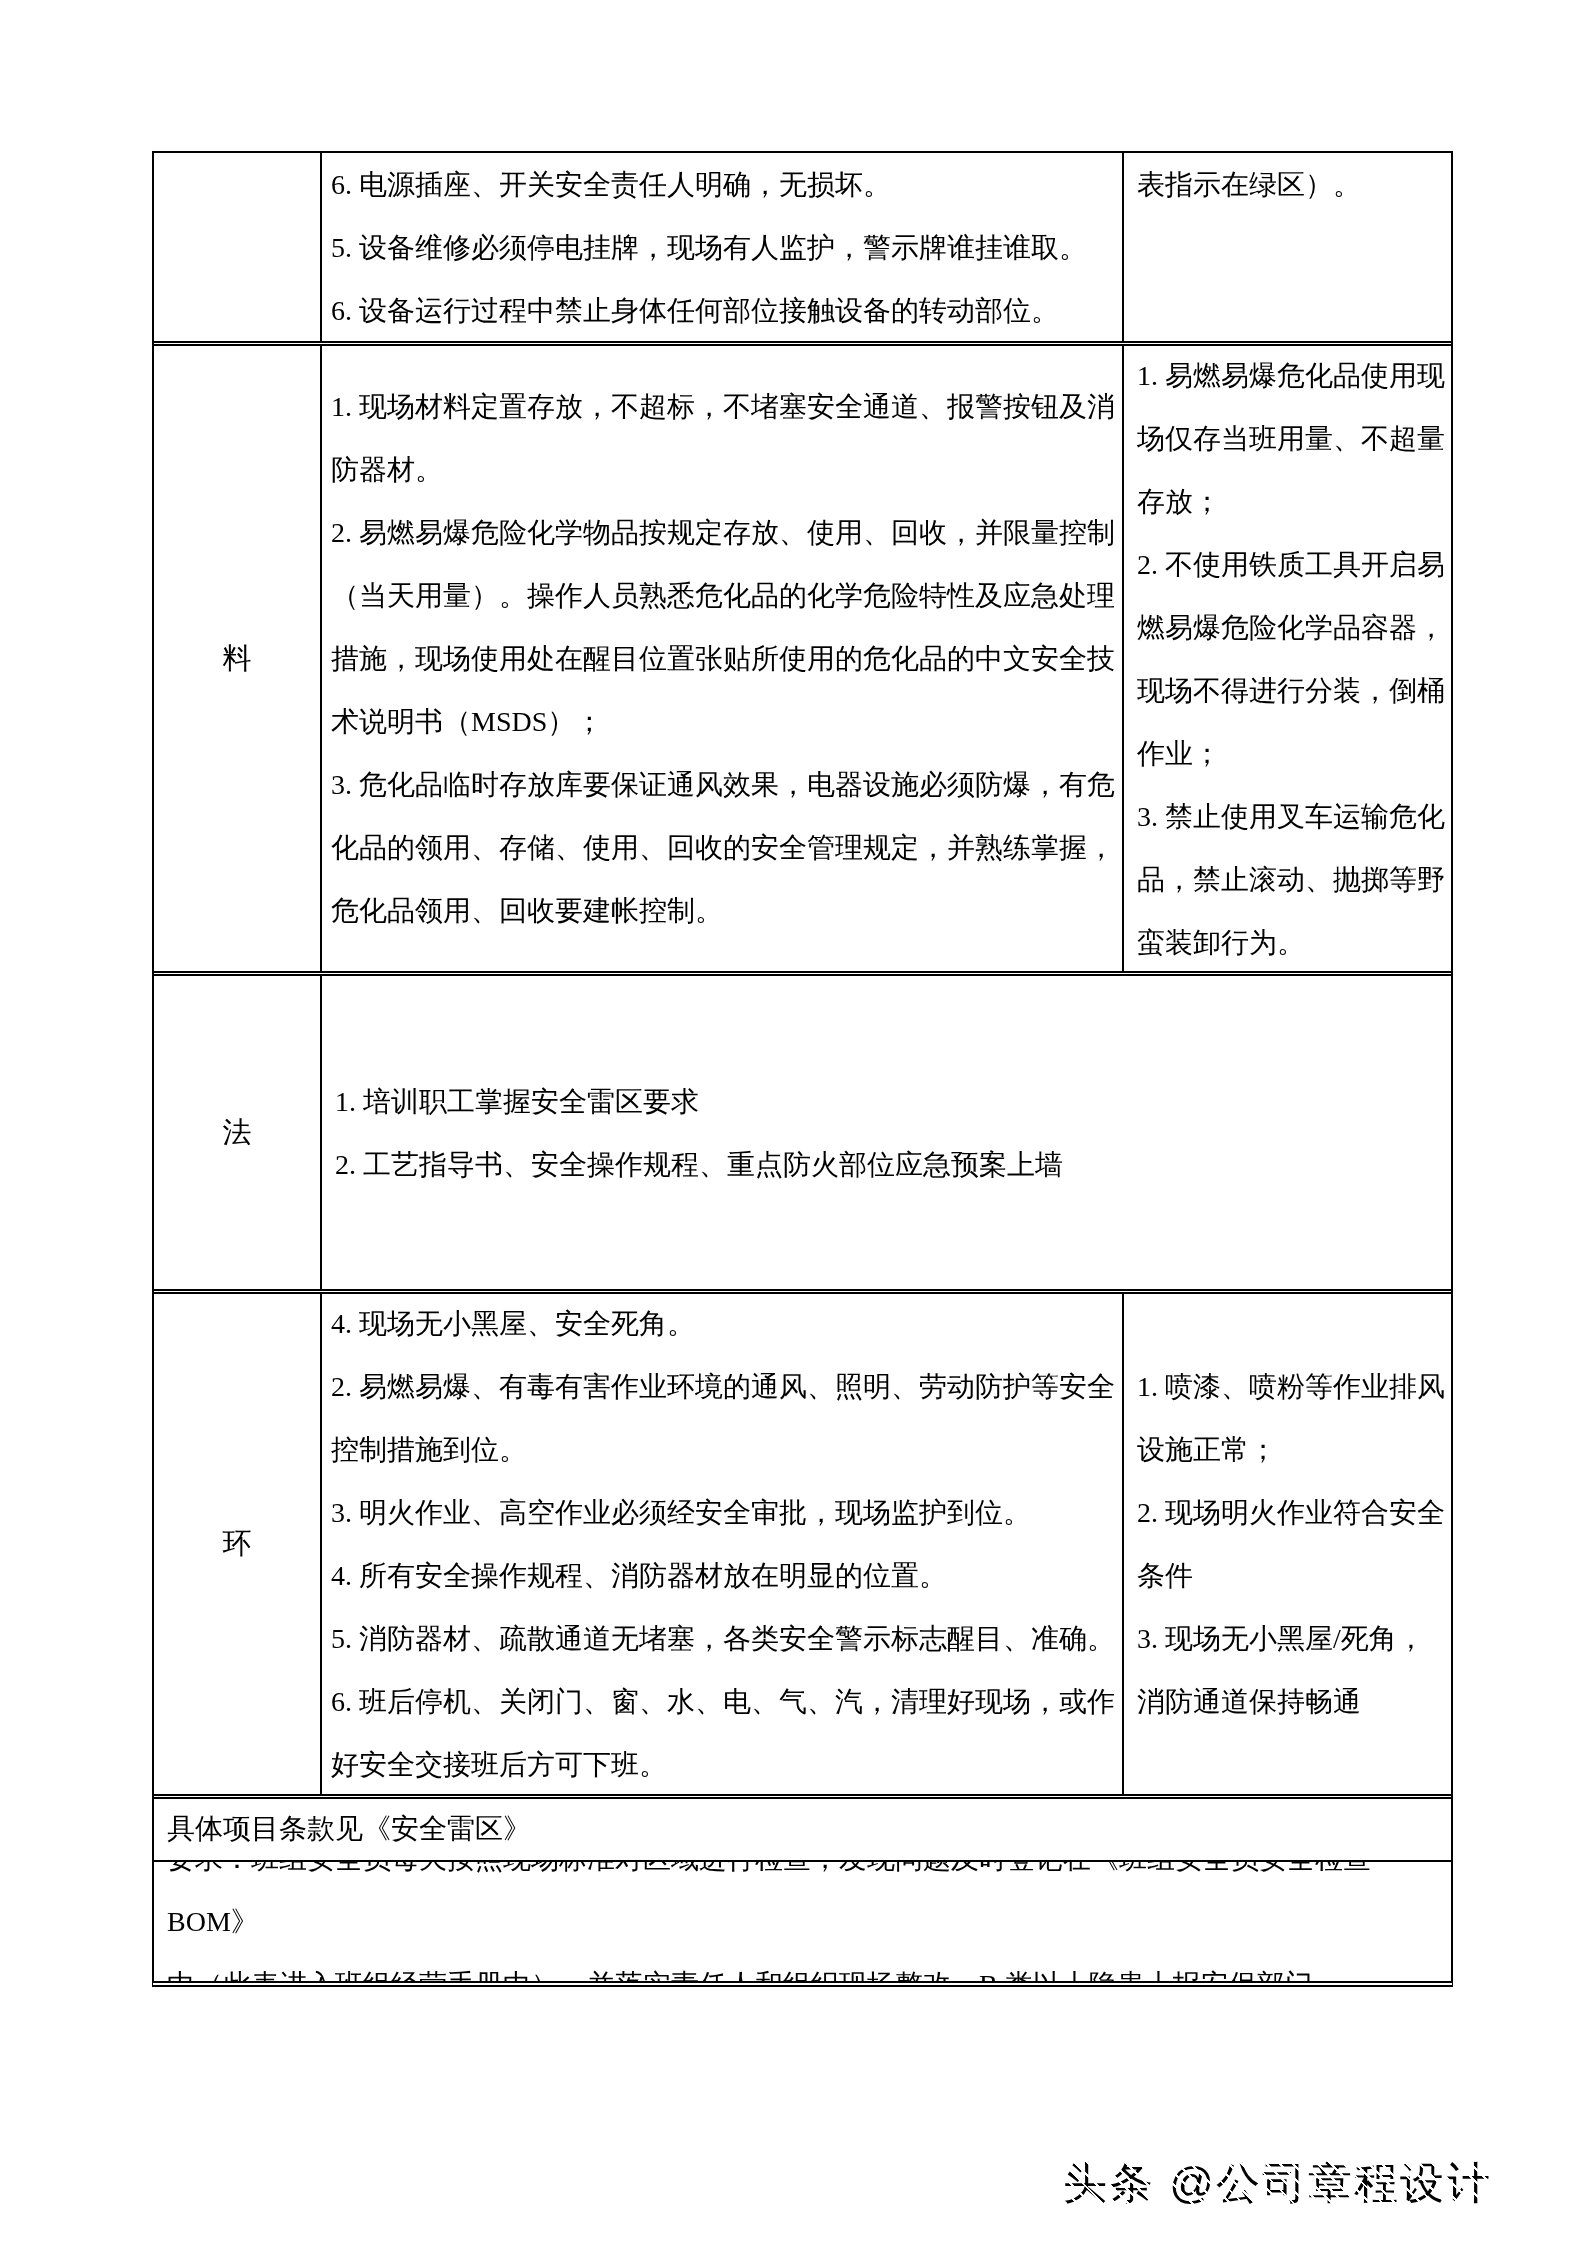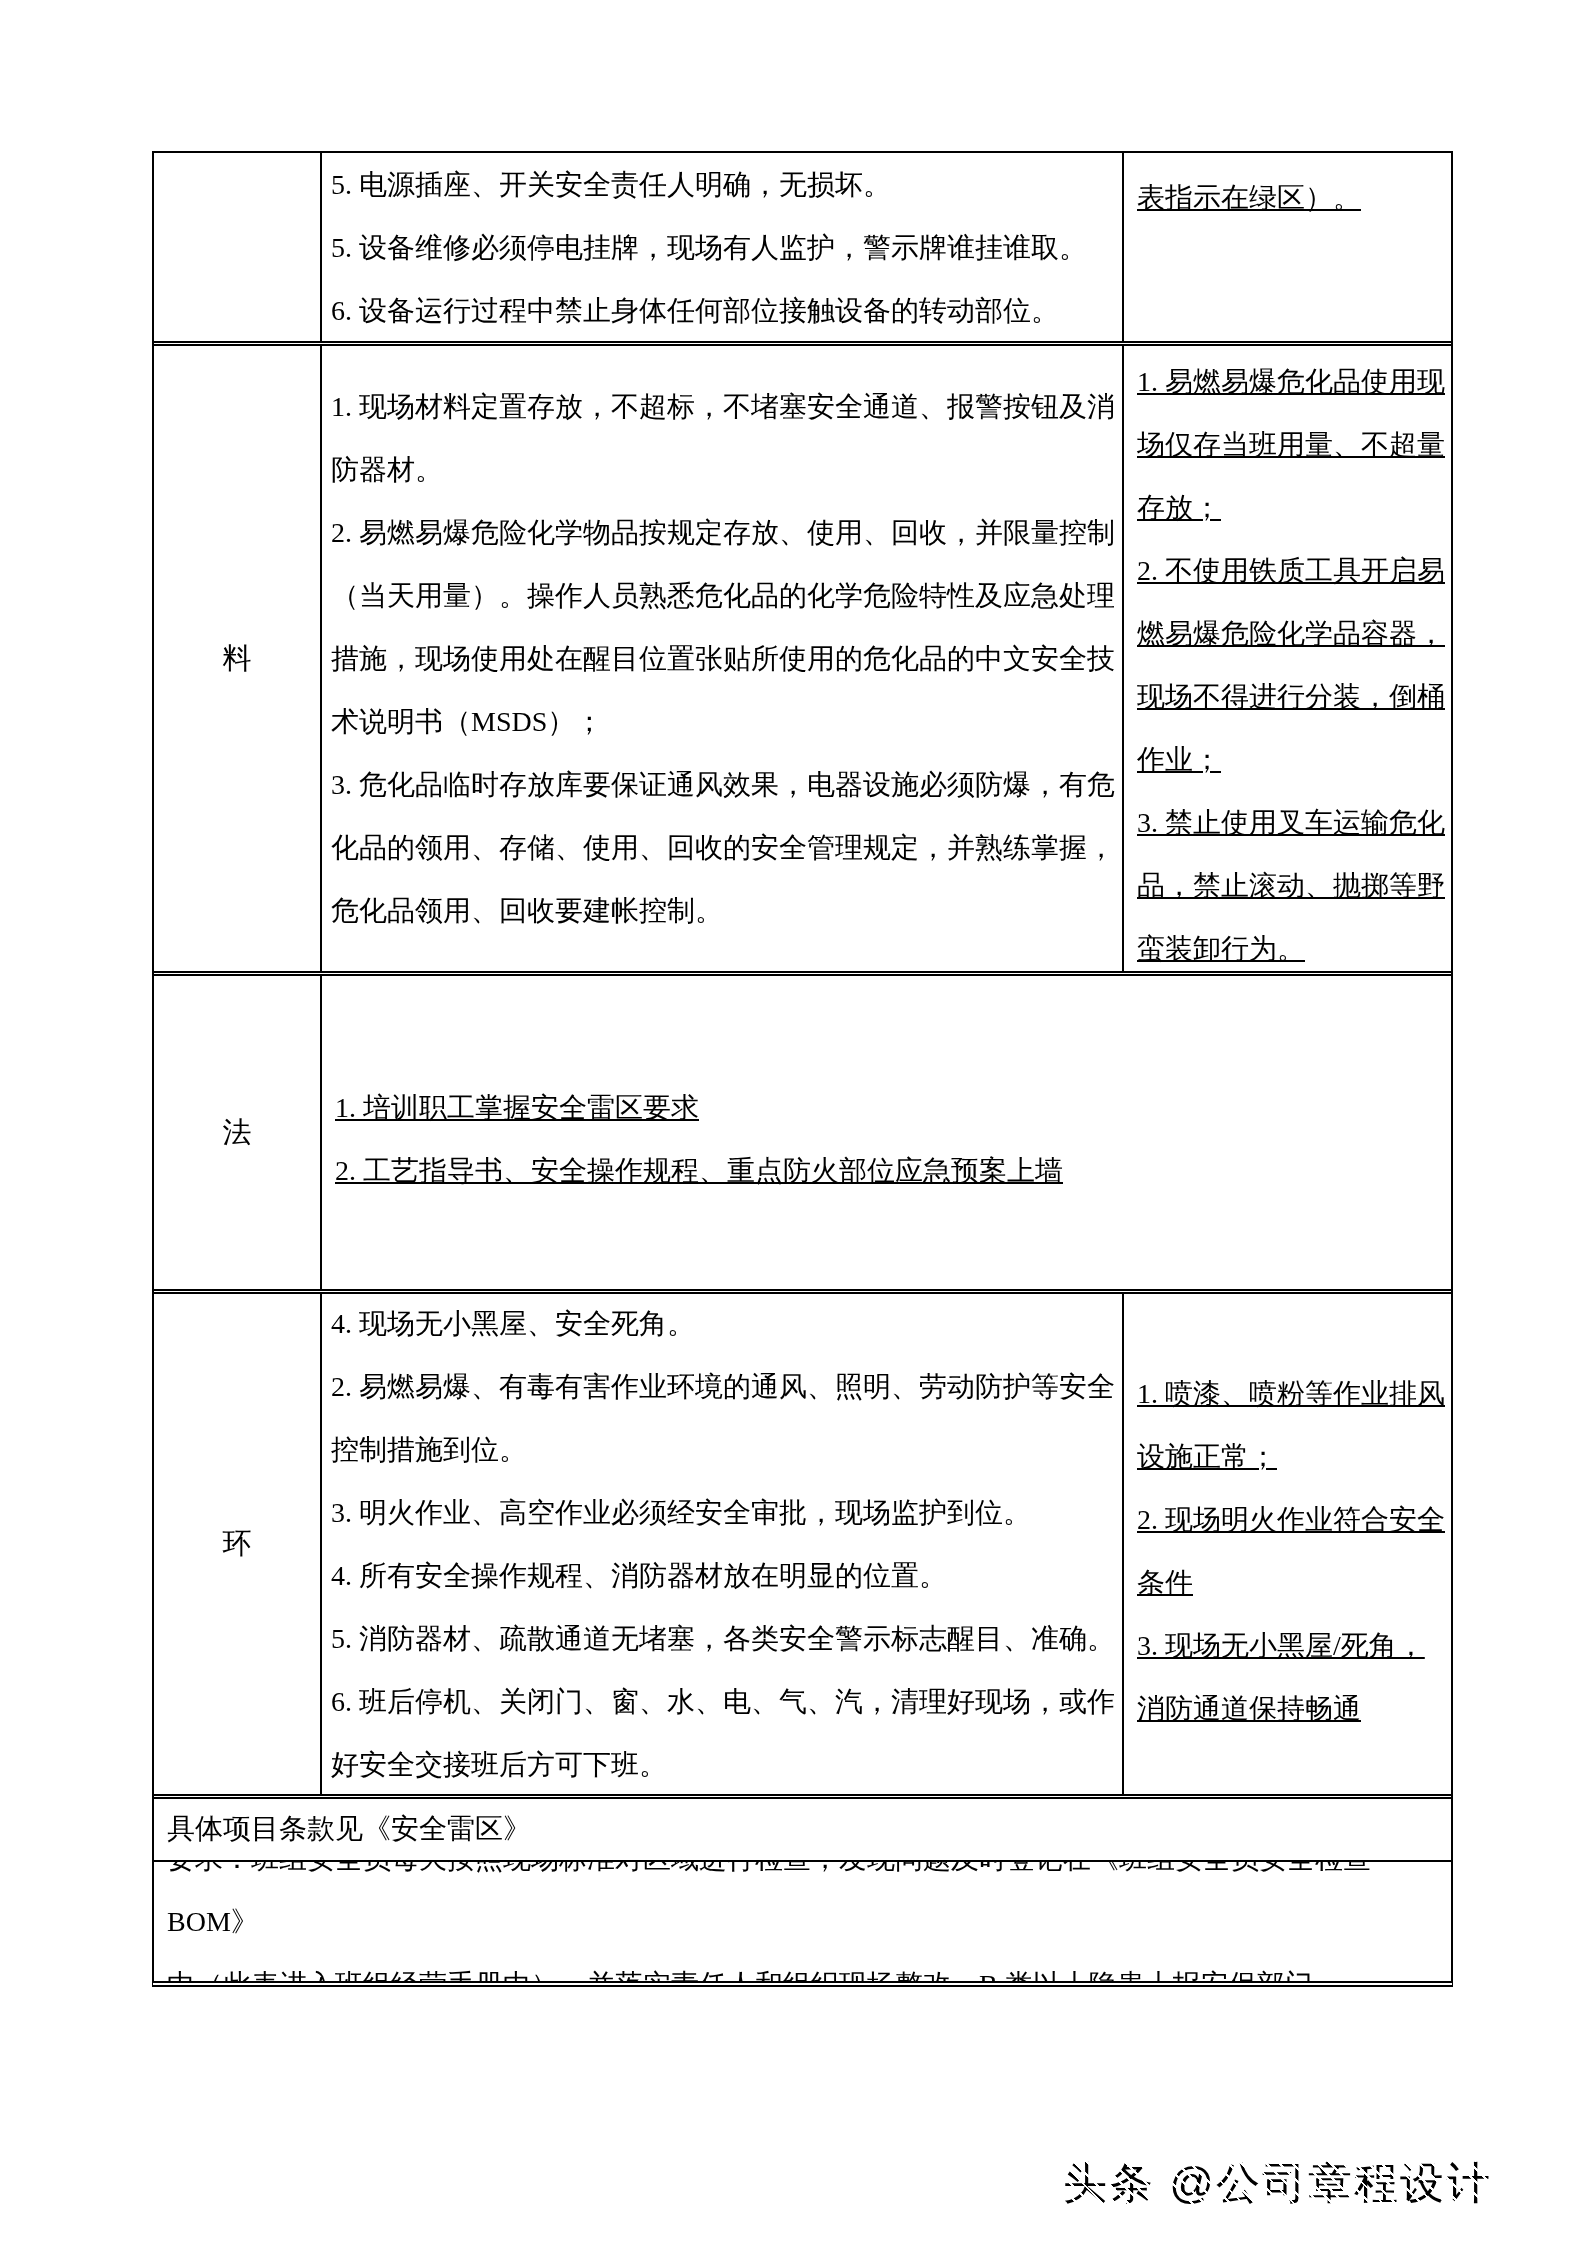--- a/index.html
+++ b/index.html
@@ -40,24 +40,23 @@
   }
   .c2 {
     flex: 0 0 802px;
     border-right: 2px solid #000;
     padding: 0 0 0 9px;
     display: flex; flex-direction: column; justify-content: center;
     overflow: hidden;
   }
   .c3 {
     flex: 1 1 auto;
-    padding: 13px 0 0 13px;
+    padding: 0 0 0 13px;
     display: flex; flex-direction: column; justify-content: center;
     overflow: hidden;
-    text-decoration: underline;
   }
   .top-align { justify-content: flex-start; }
   .line {
     font-size: 28px;
     line-height: 63px;
     white-space: pre-wrap;
     word-break: break-word;
   }
   .full-cell {
     width: 100%;
@@ -88,21 +87,21 @@
 </head>
 <body>
 
 <div class="page">
 
   <div class="doc-table">
 
     <div class="trow r1">
       <div class="c1"></div>
       <div class="c2 top-align">
-        <p class="line">5. 电源插座、开关安全责任人明确，无损坏。</p>
+        <p class="line">6. 电源插座、开关安全责任人明确，无损坏。</p>
         <p class="line">5. 设备维修必须停电挂牌，现场有人监护，警示牌谁挂谁取。</p>
         <p class="line">6. 设备运行过程中禁止身体任何部位接触设备的转动部位。</p>
       </div>
       <div class="c3 top-align">
         <p class="line">表指示在绿区）。</p>
       </div>
     </div>
 
     <div class="trow r2 sep-double">
       <div class="c1">

